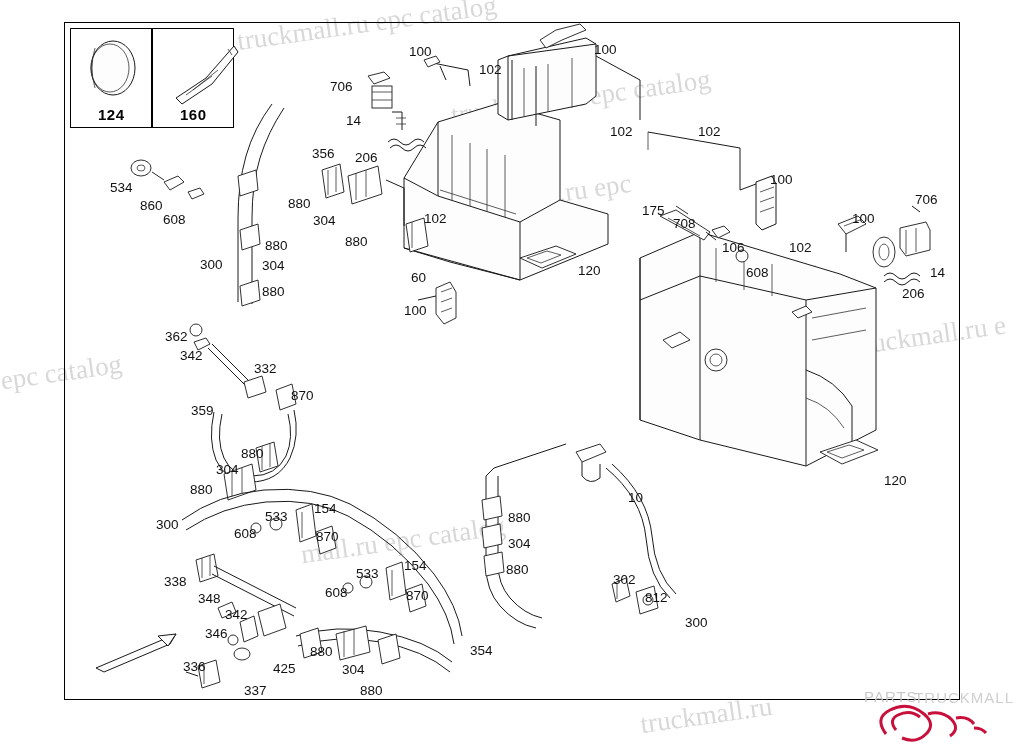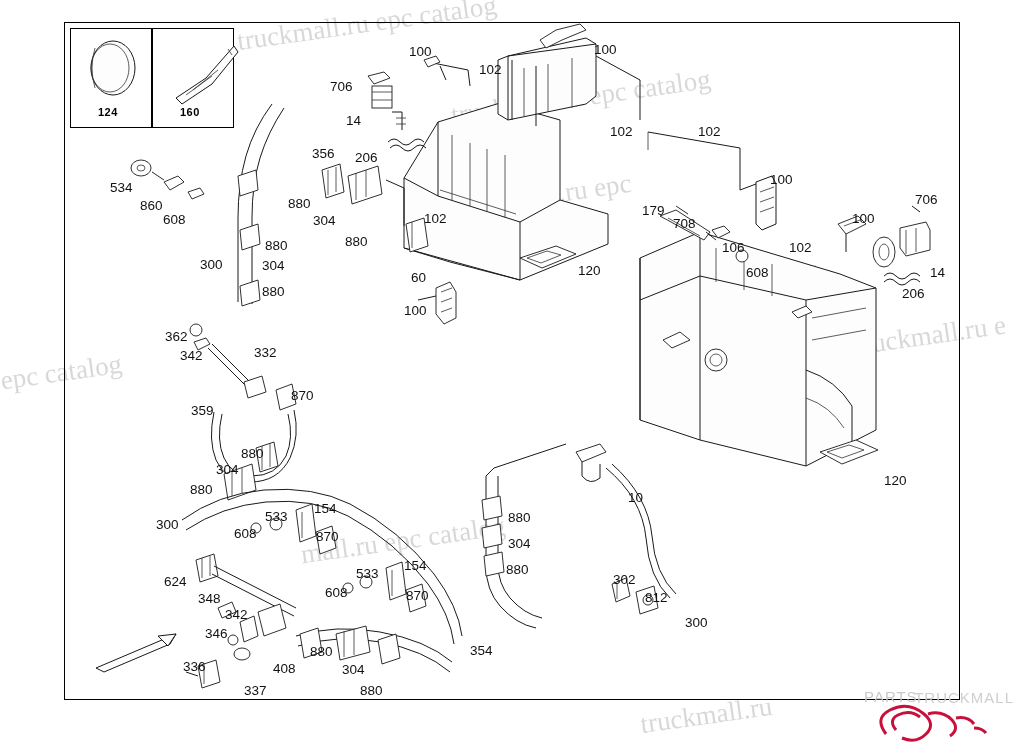--- a/index.html
+++ b/index.html
@@ -32,21 +32,21 @@
     box-sizing: border-box;
   }
   
   .legend-box {
     position: absolute;
     border: 1.2px solid #000;
     box-sizing: border-box;
   }
   .legend-label {
     position: absolute;
-    font-size: 11px;
+    font-size: 15px;
     font-weight: bold;
     color: #000;
     letter-spacing: .5px;
   }
   
   .lbl {
     position: absolute;
     font-size: 13.5px;
     color: #111;
     white-space: nowrap;
@@ -372,71 +372,71 @@
       <div class="lbl" style="left: 346px; top: 113px;">14</div>
       <div class="lbl" style="left: 312px; top: 146px;">356</div>
       <div class="lbl" style="left: 355px; top: 150px;">206</div>
       <div class="lbl" style="left: 770px; top: 172px;">100</div>
       <div class="lbl" style="left: 110px; top: 180px;">534</div>
       <div class="lbl" style="left: 140px; top: 198px;">860</div>
       <div class="lbl" style="left: 163px; top: 212px;">608</div>
       <div class="lbl" style="left: 288px; top: 196px;">880</div>
       <div class="lbl" style="left: 313px; top: 213px;">304</div>
       <div class="lbl" style="left: 915px; top: 192px;">706</div>
-      <div class="lbl" style="left: 642px; top: 203px;">179</div>
+      <div class="lbl" style="left: 642px; top: 203px;">175</div>
       <div class="lbl" style="left: 852px; top: 211px;">100</div>
       <div class="lbl" style="left: 673px; top: 216px;">708</div>
       <div class="lbl" style="left: 424px; top: 211px;">102</div>
       <div class="lbl" style="left: 265px; top: 238px;">880</div>
       <div class="lbl" style="left: 345px; top: 234px;">880</div>
       <div class="lbl" style="left: 722px; top: 240px;">106</div>
       <div class="lbl" style="left: 789px; top: 240px;">102</div>
       <div class="lbl" style="left: 200px; top: 257px;">300</div>
       <div class="lbl" style="left: 262px; top: 258px;">304</div>
       <div class="lbl" style="left: 746px; top: 265px;">608</div>
       <div class="lbl" style="left: 930px; top: 265px;">14</div>
       <div class="lbl" style="left: 411px; top: 270px;">60</div>
       <div class="lbl" style="left: 578px; top: 263px;">120</div>
       <div class="lbl" style="left: 262px; top: 284px;">880</div>
       <div class="lbl" style="left: 902px; top: 286px;">206</div>
       <div class="lbl" style="left: 404px; top: 303px;">100</div>
       <div class="lbl" style="left: 165px; top: 329px;">362</div>
       <div class="lbl" style="left: 180px; top: 348px;">342</div>
-      <div class="lbl" style="left: 254px; top: 345px; text-align: right;">332</div>
+      <div class="lbl" style="left: 254px; top: 361px; text-align: right;">332</div>
       <div class="lbl" style="left: 291px; top: 388px;">870</div>
       <div class="lbl" style="left: 191px; top: 403px;">359</div>
       <div class="lbl" style="left: 241px; top: 446px;">880</div>
       <div class="lbl" style="left: 216px; top: 462px;">304</div>
       <div class="lbl" style="left: 884px; top: 473px;">120</div>
       <div class="lbl" style="left: 190px; top: 482px;">880</div>
       <div class="lbl" style="left: 628px; top: 490px;">10</div>
       <div class="lbl" style="left: 265px; top: 509px;">533</div>
       <div class="lbl" style="left: 314px; top: 501px;">154</div>
       <div class="lbl" style="left: 508px; top: 510px;">880</div>
       <div class="lbl" style="left: 156px; top: 517px;">300</div>
       <div class="lbl" style="left: 234px; top: 526px;">608</div>
       <div class="lbl" style="left: 316px; top: 529px;">870</div>
       <div class="lbl" style="left: 508px; top: 536px;">304</div>
       <div class="lbl" style="left: 356px; top: 566px;">533</div>
       <div class="lbl" style="left: 404px; top: 558px;">154</div>
       <div class="lbl" style="left: 506px; top: 562px;">880</div>
-      <div class="lbl" style="left: 164px; top: 574px;">624</div>
+      <div class="lbl" style="left: 164px; top: 574px;">338</div>
       <div class="lbl" style="left: 613px; top: 572px;">302</div>
       <div class="lbl" style="left: 325px; top: 585px;">608</div>
       <div class="lbl" style="left: 406px; top: 588px;">870</div>
       <div class="lbl" style="left: 645px; top: 590px; text-align: center;">812</div>
       <div class="lbl" style="left: 198px; top: 591px;">348</div>
       <div class="lbl" style="left: 225px; top: 607px;">342</div>
       <div class="lbl" style="left: 685px; top: 615px;">300</div>
       <div class="lbl" style="left: 205px; top: 626px;">346</div>
       <div class="lbl" style="left: 310px; top: 644px;">880</div>
       <div class="lbl" style="left: 342px; top: 662px;">304</div>
       <div class="lbl" style="left: 470px; top: 643px;">354</div>
       <div class="lbl" style="left: 183px; top: 659px;">336</div>
-      <div class="lbl" style="left: 273px; top: 661px;">408</div>
+      <div class="lbl" style="left: 273px; top: 661px;">425</div>
       <div class="lbl" style="left: 244px; top: 683px;">337</div>
       <div class="lbl" style="left: 360px; top: 683px;">880</div>
     </div>
 
   <div class="logo-text">TRUCKMALL</div>
   <svg class="logo" viewBox="0 0 160 60">
     <text x="8" y="18" font-family="Liberation Sans, sans-serif" font-size="15" fill="#c9c9c9" letter-spacing="1">PARTS</text>
     <g stroke="#c8103c" stroke-width="3" fill="none">
       <path d="M30 50 q-12 -16 4 -24 q18 -9 34 4 q12 10 2 20 q-10 10 -24 4"></path>
       <path d="M40 46 q-8 -10 2 -15 q12 -6 22 2"></path>

